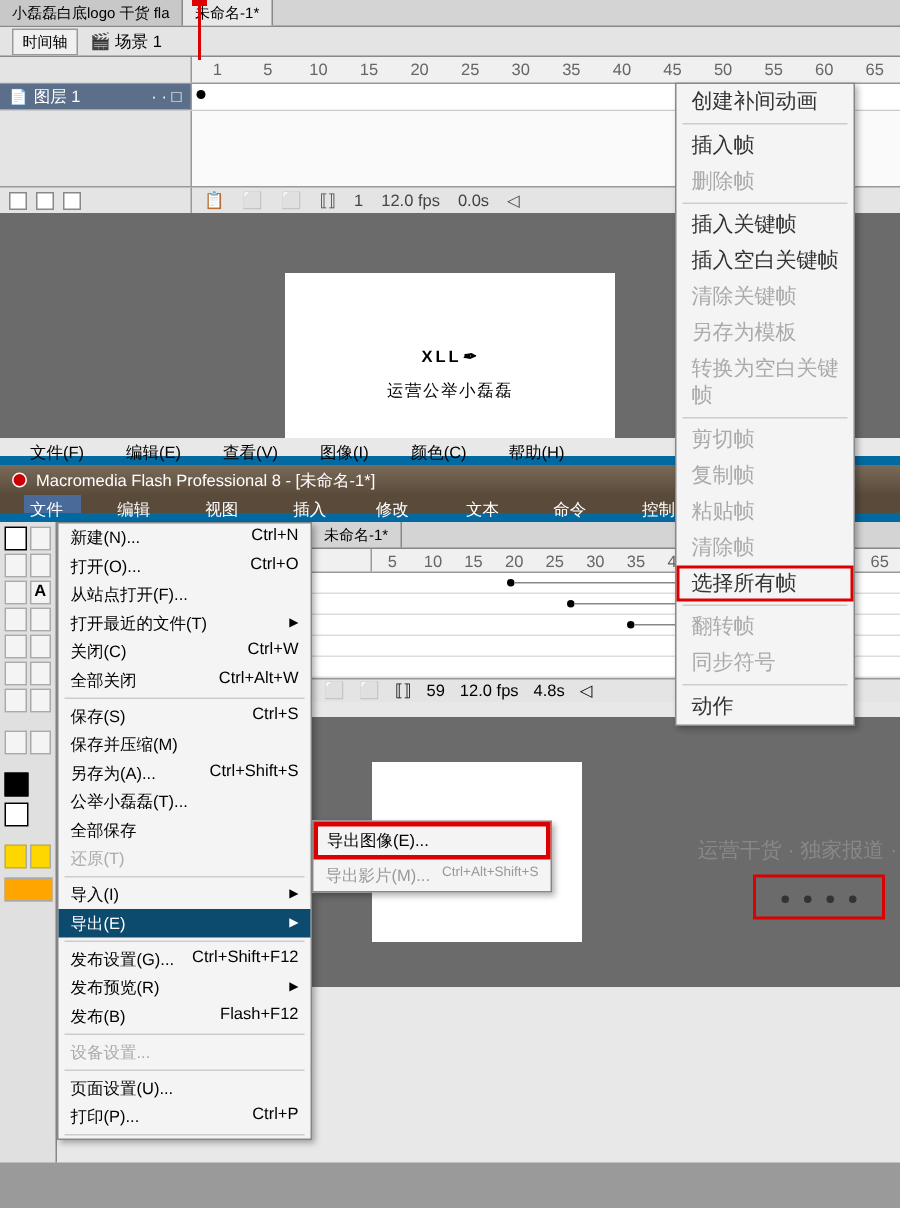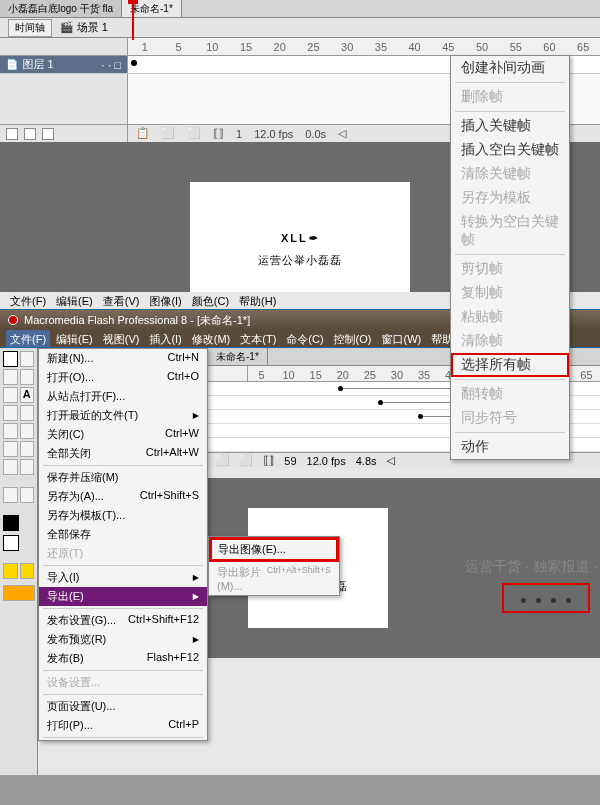--- a/index.html
+++ b/index.html
@@ -28,37 +28,37 @@
 .canvas-area{height:200px;background:#6b6b6b;display:flex;justify-content:center;align-items:center;position:relative}
 .artboard{width:220px;height:120px;background:#fff;display:flex;flex-direction:column;align-items:center;justify-content:center}
 .logo-text{font-size:28px;font-weight:bold;letter-spacing:2px;font-family:serif}
 .logo-sub{font-size:11px;margin-top:4px;letter-spacing:1px}
 .context-menu{position:absolute;right:30px;top:55px;width:120px;background:#f4f4f4;border:1px solid #888;box-shadow:2px 2px 4px rgba(0,0,0,0.3);z-index:20}
 .ctx-item{padding:3px 10px;font-size:14px;color:#333}
 .ctx-item.disabled{color:#aaa}
 .ctx-sep{height:1px;background:#ccc;margin:2px 4px}
 .ctx-item.highlighted{border:2px solid #d00;padding:1px 8px}
 .panel-bottom{height:465px;position:relative}
-.menubar{background:#e8e8e8;height:18px;display:flex;gap:2px;padding:0 6px;border-bottom:1px solid #0369a1;font-size:10px}
+.menubar{background:#e8e8e8;height:18px;display:flex;gap:20px;padding:0 16px;border-bottom:6px solid #0369a1;font-size:10px}
 .menubar span{padding:2px 4px}
 .titlebar{background:linear-gradient(#7a6a5a,#5a4a3a);color:#fff;height:20px;padding:3px 8px;font-size:11px;display:flex;align-items:center;gap:6px}
 .red-dot{width:10px;height:10px;background:#c00;border-radius:50%;border:1px solid #fff}
 .app-body{display:flex;height:427px}
 .toolbox{width:38px;background:#e0e0e0;border-right:1px solid #888;display:flex;flex-direction:column;gap:2px;padding:3px}
 .tool-row{display:flex;gap:2px}
 .tool{width:16px;height:16px;border:1px solid #aaa;background:#f4f4f4}
 .tool.sel{border-color:#000;background:#fff}
 .color-sw{width:16px;height:16px;border:1px solid #000}
 .main-area{flex:1;position:relative;background:#e8e8e8}
 .file-menu{position:absolute;left:0;top:0;width:170px;background:#f4f4f4;border:1px solid #888;box-shadow:2px 2px 4px rgba(0,0,0,0.3);z-index:30}
 .fm-item{display:flex;justify-content:space-between;padding:2px 8px;font-size:10px}
 .fm-item.disabled{color:#aaa}
-.fm-item.hl{background:#701a75;color:#fff}
+.fm-item.hl{background:#0c4a6e;color:#fff}
 .fm-sep{height:1px;background:#ccc;margin:2px 4px}
-.submenu{position:absolute;left:170px;top:188px;width:132px;background:#f4f4f4;border:1px solid #888;box-shadow:2px 2px 4px rgba(0,0,0,0.3);z-index:31}
+.submenu{position:absolute;left:170px;top:199px;width:160px;background:#f4f4f4;border:1px solid #888;box-shadow:2px 2px 4px rgba(0,0,0,0.3);z-index:31}
 .submenu-hl{border:3px solid #d00;padding:2px 6px;font-size:10px}
 .sub-item{padding:3px 8px;font-size:10px;color:#999;display:flex;justify-content:space-between}
 .tl2{position:absolute;left:170px;top:0;right:0}
 .tabs2{background:#d4d4d4;height:18px;display:flex;border-bottom:1px solid #888}
 .tab2{padding:2px 8px;font-size:10px;border-right:1px solid #888}
 .ruler2{height:16px;background:#f0f0f0;display:flex;font-size:9px;border-bottom:1px solid #999}
 .ruler2-left{width:40px;border-right:1px solid #999}
 .layers2{background:#fff}
 .layer2{height:14px;border-bottom:1px solid #ddd;position:relative}
 .layer2 .kf{position:absolute;top:4px;width:5px;height:5px;background:#000;border-radius:50%}
@@ -136,20 +136,21 @@
   </div>
   <div class="canvas-area">
     <div class="artboard">
       <div class="logo-text"><span>XLL</span><span style="font-style:italic">✒</span></div>
       <div class="logo-sub">运营公举小磊磊</div>
     </div>
   </div>
   <div class="context-menu" id="ctx-menu">
       <div class="ctx-item">创建补间动画</div>
       <div class="ctx-sep"></div>
+      <div class="ctx-item">插入帧</div>
       <div class="ctx-item disabled">删除帧</div>
       <div class="ctx-sep"></div>
       <div class="ctx-item">插入关键帧</div>
       <div class="ctx-item">插入空白关键帧</div>
       <div class="ctx-item disabled">清除关键帧</div>
       <div class="ctx-item disabled">另存为模板</div>
       <div class="ctx-item disabled">转换为空白关键帧</div>
       <div class="ctx-sep"></div>
       <div class="ctx-item disabled">剪切帧</div>
       <div class="ctx-item disabled">复制帧</div>
@@ -324,29 +325,33 @@
           <div class="fm-item">
             <span>关闭(C)</span>
             <span>Ctrl+W</span>
           </div>
           <div class="fm-item">
             <span>全部关闭</span>
             <span>Ctrl+Alt+W</span>
           </div>
           <div class="fm-sep"></div>
           <div class="fm-item">
+            <span>保存(S)</span>
+            <span>Ctrl+S</span>
+          </div>
+          <div class="fm-item">
             <span>保存并压缩(M)</span>
             <span></span>
           </div>
           <div class="fm-item">
             <span>另存为(A)...</span>
             <span>Ctrl+Shift+S</span>
           </div>
           <div class="fm-item">
-            <span>另存为模板(T)...</span>
+            <span>公举小磊磊(T)...</span>
             <span></span>
           </div>
           <div class="fm-item">
             <span>全部保存</span>
             <span></span>
           </div>
           <div class="fm-item disabled">
             <span>还原(T)</span>
             <span></span>
           </div>

